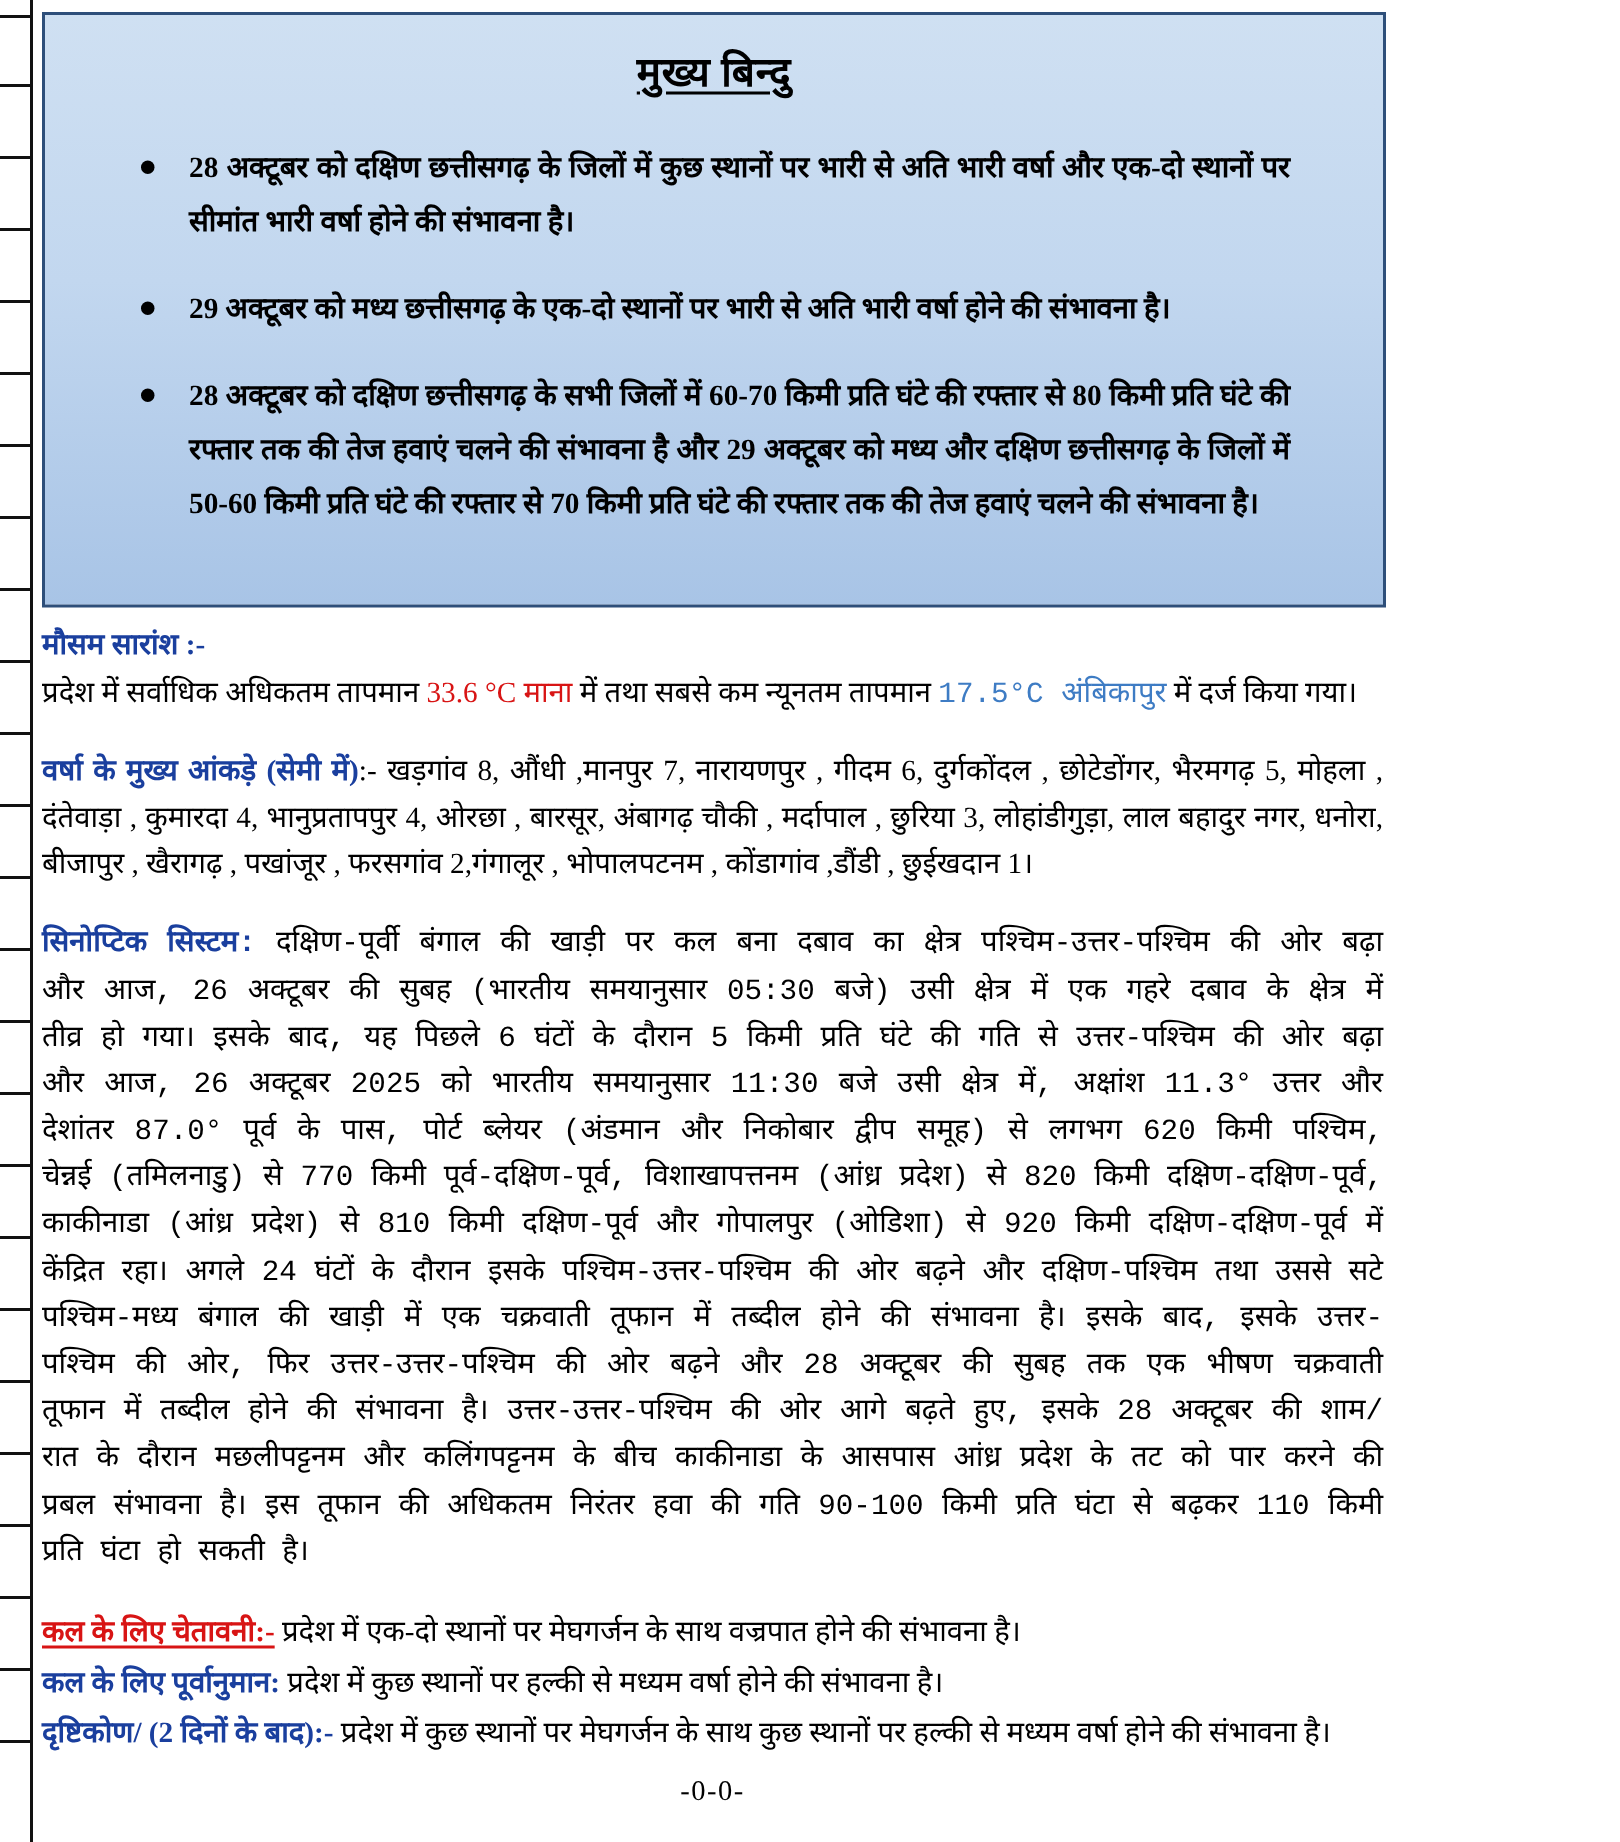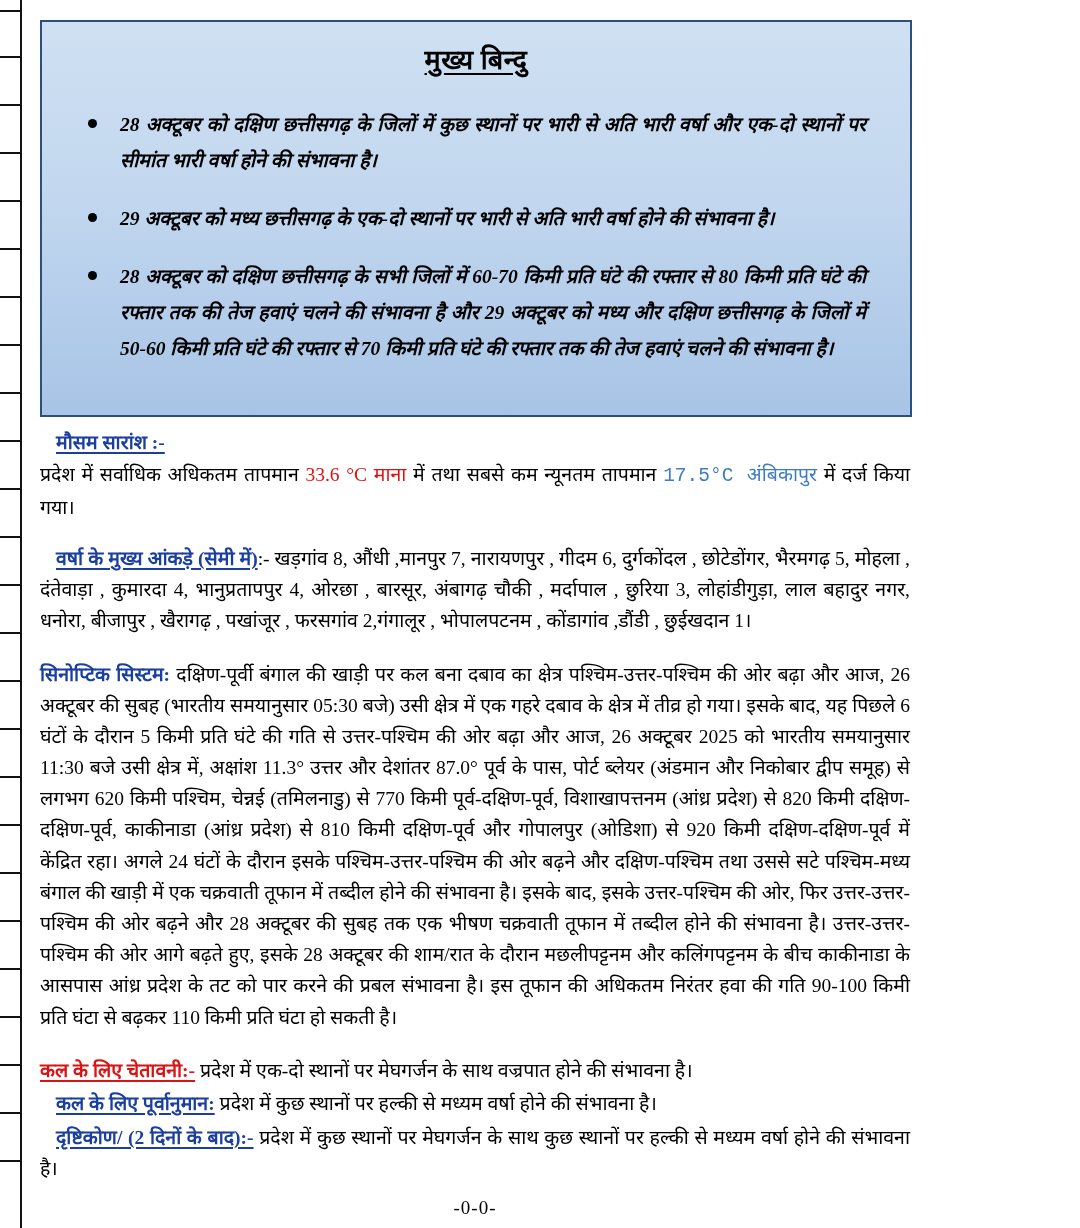--- a/index.html
+++ b/index.html
@@ -44,21 +44,21 @@
   }
 
   
   #page {
     position: absolute;
     left: 22px;
     top: 0;
     width: 916px;
     height: 1228px;
     box-sizing: border-box;
-    padding: 12px;
+    padding: 0;
   }
 
   
   #highlight-box {
     position: relative;
     margin: 8px 14px 0 6px;
     border: 2px solid #2e4f7a;
     background: linear-gradient(180deg, #cfe0f2 0%, #c2d7ef 45%, #a8c4e6 100%);
     padding: 8px 18px 26px 18px;
     box-sizing: border-box;
@@ -69,23 +69,22 @@
     font-weight: bold;
     font-size: 27px;
     letter-spacing: 0.5px;
     text-decoration: underline;
     text-underline-offset: 4px;
     margin: 10px 0 30px 0;
     color: #000000;
   }
   ul.bullets {
     list-style: none;
-    margin: 0;
+    margin: 18px;
     padding: 0 26px 0 60px;
-    font-style: italic;
   }
   ul.bullets > li {
     position: relative;
     font-weight: bold;
     font-size: 19.5px;
     line-height: 1.85;
     text-align: justify;
     margin-bottom: 22px;
     color: #000000;
   }
@@ -101,34 +100,32 @@
 
   
   .section {
     margin: 0 16px 0 6px;
     font-size: 19.5px;
     line-height: 1.60;
     text-align: justify;
   }
   .sec-summary { margin-top: 10px; }
   .sec-rain    { margin-top: 20px; }
-  .sec-synoptic{ margin-top: 22px; }
+  .sec-synoptic{ margin-top: 22px; font-family: Liberation Mono, monospace; }
   .sec-tail    { margin-top: 22px; }
 
   .hd {
     font-weight: bold;
     color: #1a3f9e;
   }
   .hd-u {
     font-weight: bold;
     color: #1a3f9e;
-    text-decoration: underline;
     text-underline-offset: 3px;
     text-decoration-thickness: 2px;
-    margin-left: 16px;
   }
   .hd-red-u {
     font-weight: bold;
     color: #d81414;
     text-decoration: underline;
     text-underline-offset: 3px;
     text-decoration-thickness: 2px;
   }
   .hot {
     color: #d81414;

